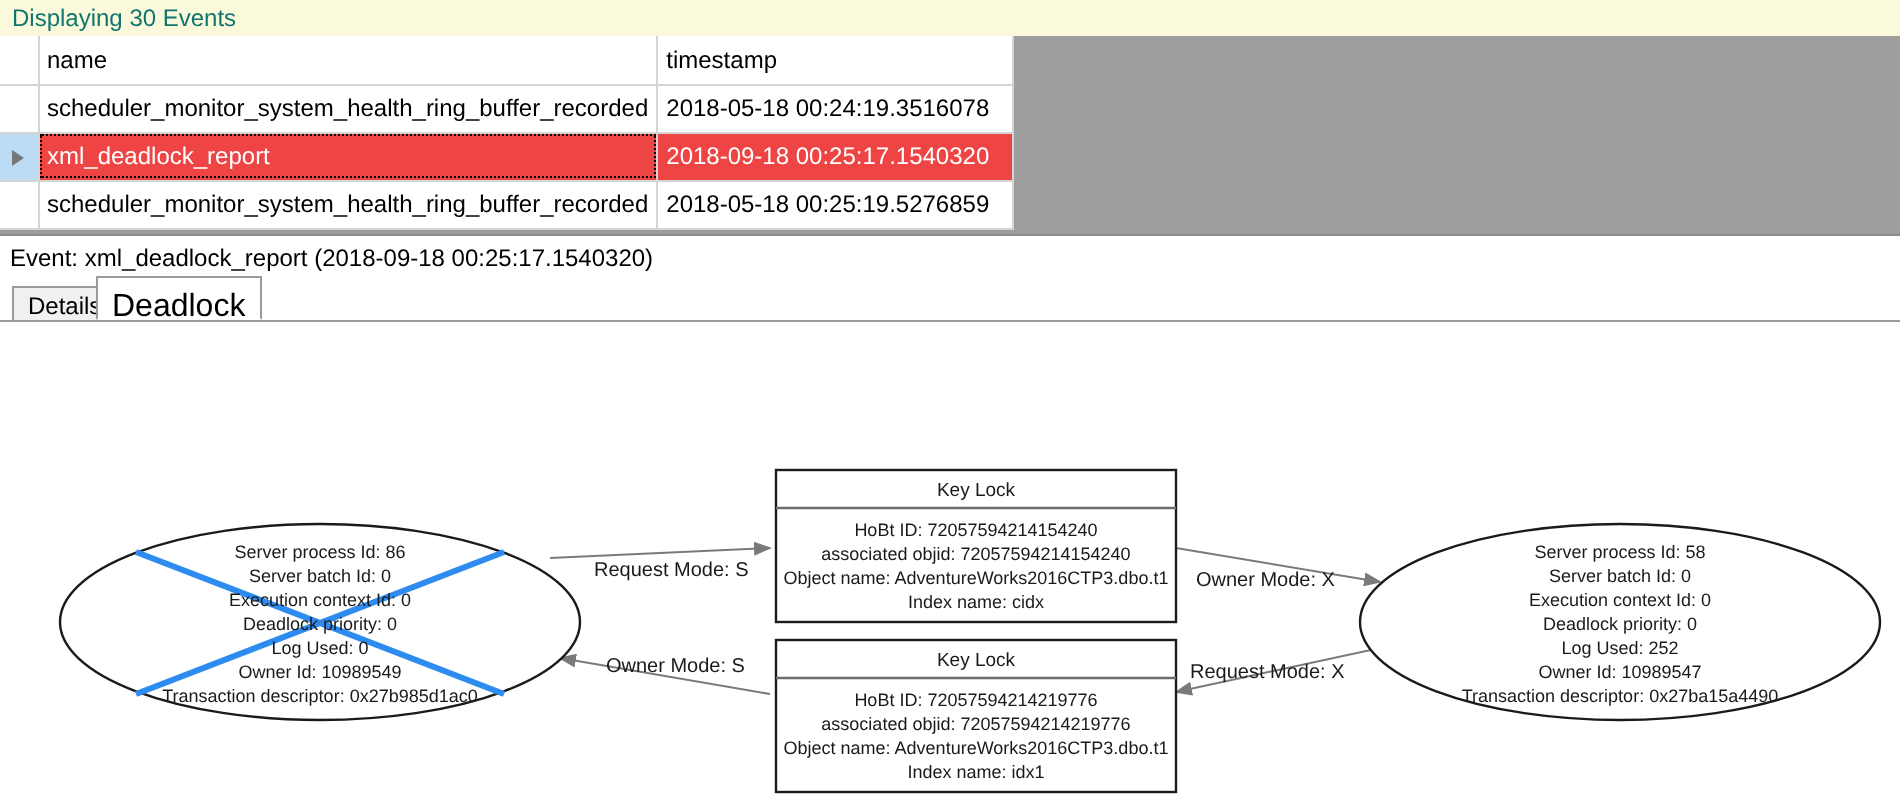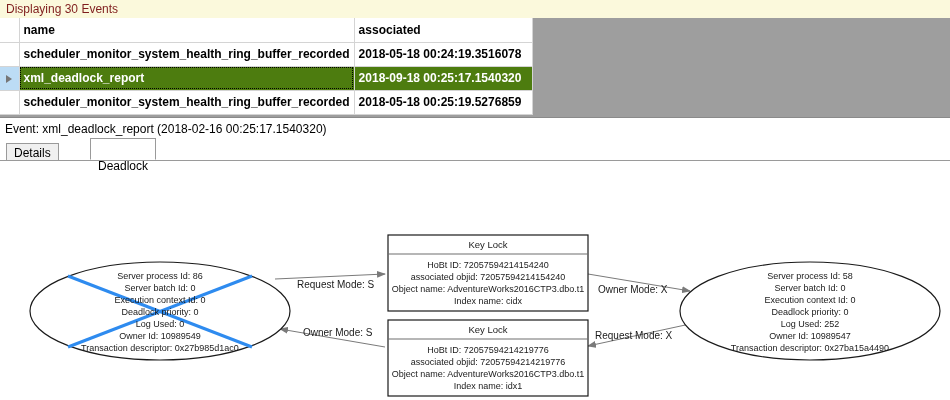--- a/index.html
+++ b/index.html
@@ -27,21 +27,21 @@
     position: absolute;
     left: 0; top: 0;
     width: 950px;
     height: 18px;
     background: #FBF9DC;
     border-bottom: 1px solid #b9b9a8;
     box-sizing: border-box;
     padding: 2px 0 16px 6px;
     font-size: 12px;
     line-height: 14px;
-    color: #7f1d1d;
+    color: #0f766e;
   }
 
   
   .grid-wrap {
     position: absolute;
     left: 0; top: 18px;
     width: 950px;
     height: 100px;
     background: #9e9e9e;
     border-bottom: 1px solid #8a8a8a;
@@ -53,35 +53,35 @@
     table-layout: fixed;
     background: #ffffff;
     font-size: 12px;
   }
   table.grid th, table.grid td {
     border-right: 1px solid #d4d4d4;
     border-bottom: 1px solid #d4d4d4;
     height: 24px;
     padding: 0 4px;
     text-align: left;
-    font-weight: bold;
+    font-weight: normal;
     white-space: nowrap;
     overflow: hidden;
     box-sizing: border-box;
     background: #ffffff;
   }
   col.c-sel { width: 19px; }
   col.c-name { width: 271px; }
   col.c-ts { width: 178px; }
   table.grid th.sel, table.grid td.sel {
     padding: 0;
     text-align: center;
   }
   table.grid tr.selected td.cell {
-    background: #4d7c0f;
+    background: #ef4444;
     color: #ffffff;
   }
   table.grid tr.selected td.sel {
     background: #bcdcf5;
   }
   table.grid tr.selected td.c-focus {
     outline: 1px dotted #000;
     outline-offset: -2px;
   }
   .tri {
@@ -124,24 +124,23 @@
     line-height: 16px;
     height: 19px;
     color: #000;
   }
   .tab.inactive { left: 6px; height: 17px; border-bottom: none; }
   .tab.active {
     left: 48px;
     height: 22px;
     background: #ffffff;
     border-bottom: 1px solid #ffffff;
-    font-size: 12px;
-    padding-top: 19px;
+    font-size: 16px;
+    padding-top: 7px;
     z-index: 3;
-    margin-left: 42px;
   }
 
   
   .canvas {
     position: absolute;
     left: 0; top: 161px;
     width: 950px;
     height: 239px;
     background: #ffffff;
     overflow: hidden;
@@ -176,21 +175,21 @@
     <table class="grid">
       <colgroup>
           <col class="c-sel">
           <col class="c-name">
           <col class="c-ts">
         </colgroup>
       <thead>
         <tr>
           <th class="sel"></th>
           <th>name</th>
-          <th>associated</th>
+          <th>timestamp</th>
         </tr>
       </thead>
       <tbody>
         <tr>
           <td class="sel"></td>
           <td class="cell">scheduler_monitor_system_health_ring_buffer_recorded</td>
           <td class="cell">2018-05-18 00:24:19.3516078</td>
         </tr>
         <tr class="selected">
           <td class="sel">
@@ -202,21 +201,21 @@
         <tr>
           <td class="sel"></td>
           <td class="cell">scheduler_monitor_system_health_ring_buffer_recorded</td>
           <td class="cell">2018-05-18 00:25:19.5276859</td>
         </tr>
       </tbody>
     </table>
   </div>
 
   <div class="event-bar">
-    <span>Event: xml_deadlock_report (2018-02-16 00:25:17.1540320)</span>
+    <span>Event: xml_deadlock_report (2018-09-18 00:25:17.1540320)</span>
   </div>
 
   <div class="tabstrip">
     <div class="tab inactive">
       <span>Details</span>
     </div>
     <div class="tab active">
       <span>Deadlock</span>
     </div>
   </div>

